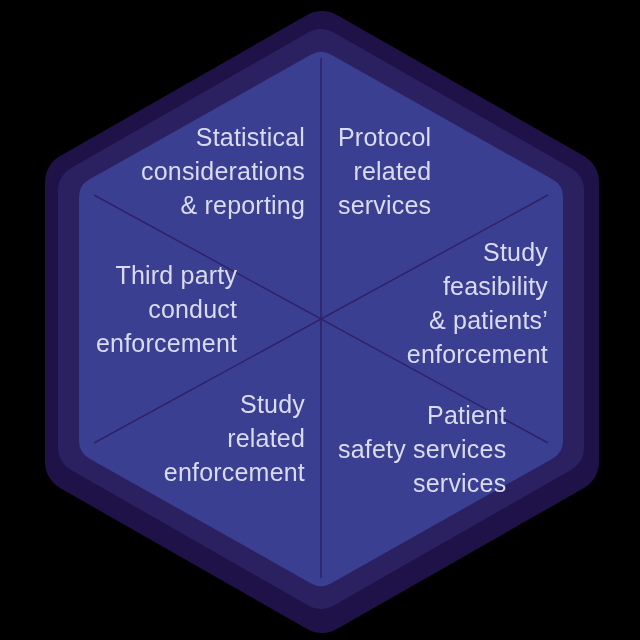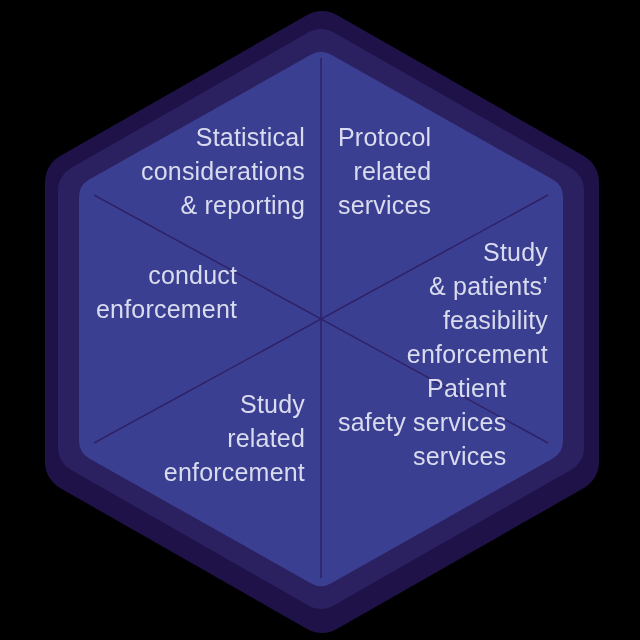--- a/index.html
+++ b/index.html
@@ -34,21 +34,21 @@
     white-space: nowrap;
   }
   .seg-label.align-right { text-align: right; }
   .seg-label.align-left  { text-align: right; }
   .seg-label span { display: block; }
 
   
   .pos-statistical   { top: 120px; right: 335px; }
   .pos-protocol      { top: 120px; left: 338px; }
   .pos-feasibility   { top: 235px; right: 92px; }
-  .pos-patient       { top: 371px; left: 338px; }
+  .pos-patient       { top: 398px; left: 338px; }
   .pos-conduct       { top: 387px; right: 335px; }
   .pos-vendors       { top: 258px; left: 96px; }
 </style>
 </head>
 <body>
 
 <div class="stage">
 
   <svg class="hex-svg" viewBox="0 0 640 640">
 
@@ -70,35 +70,36 @@
   </div>
 
   <div class="seg-label align-left pos-protocol">
     <span>Protocol</span>
     <span>related</span>
     <span>services</span>
   </div>
 
   <div class="seg-label align-right pos-feasibility">
     <span>Study</span>
+    <span>feasibility</span>
     <span>&amp; patients’</span>
-    <span>feasibility</span>
     <span>enforcement</span>
   </div>
 
   <div class="seg-label align-left pos-patient">
     <span>Patient</span>
     <span>safety services</span>
     <span>services</span>
   </div>
 
   <div class="seg-label align-right pos-conduct">
     <span>Study</span>
     <span>related</span>
     <span>enforcement</span>
   </div>
 
   <div class="seg-label align-left pos-vendors">
+    <span>Third party</span>
     <span>conduct</span>
     <span>enforcement</span>
   </div>
 
 </div>
 
 </body></html>

